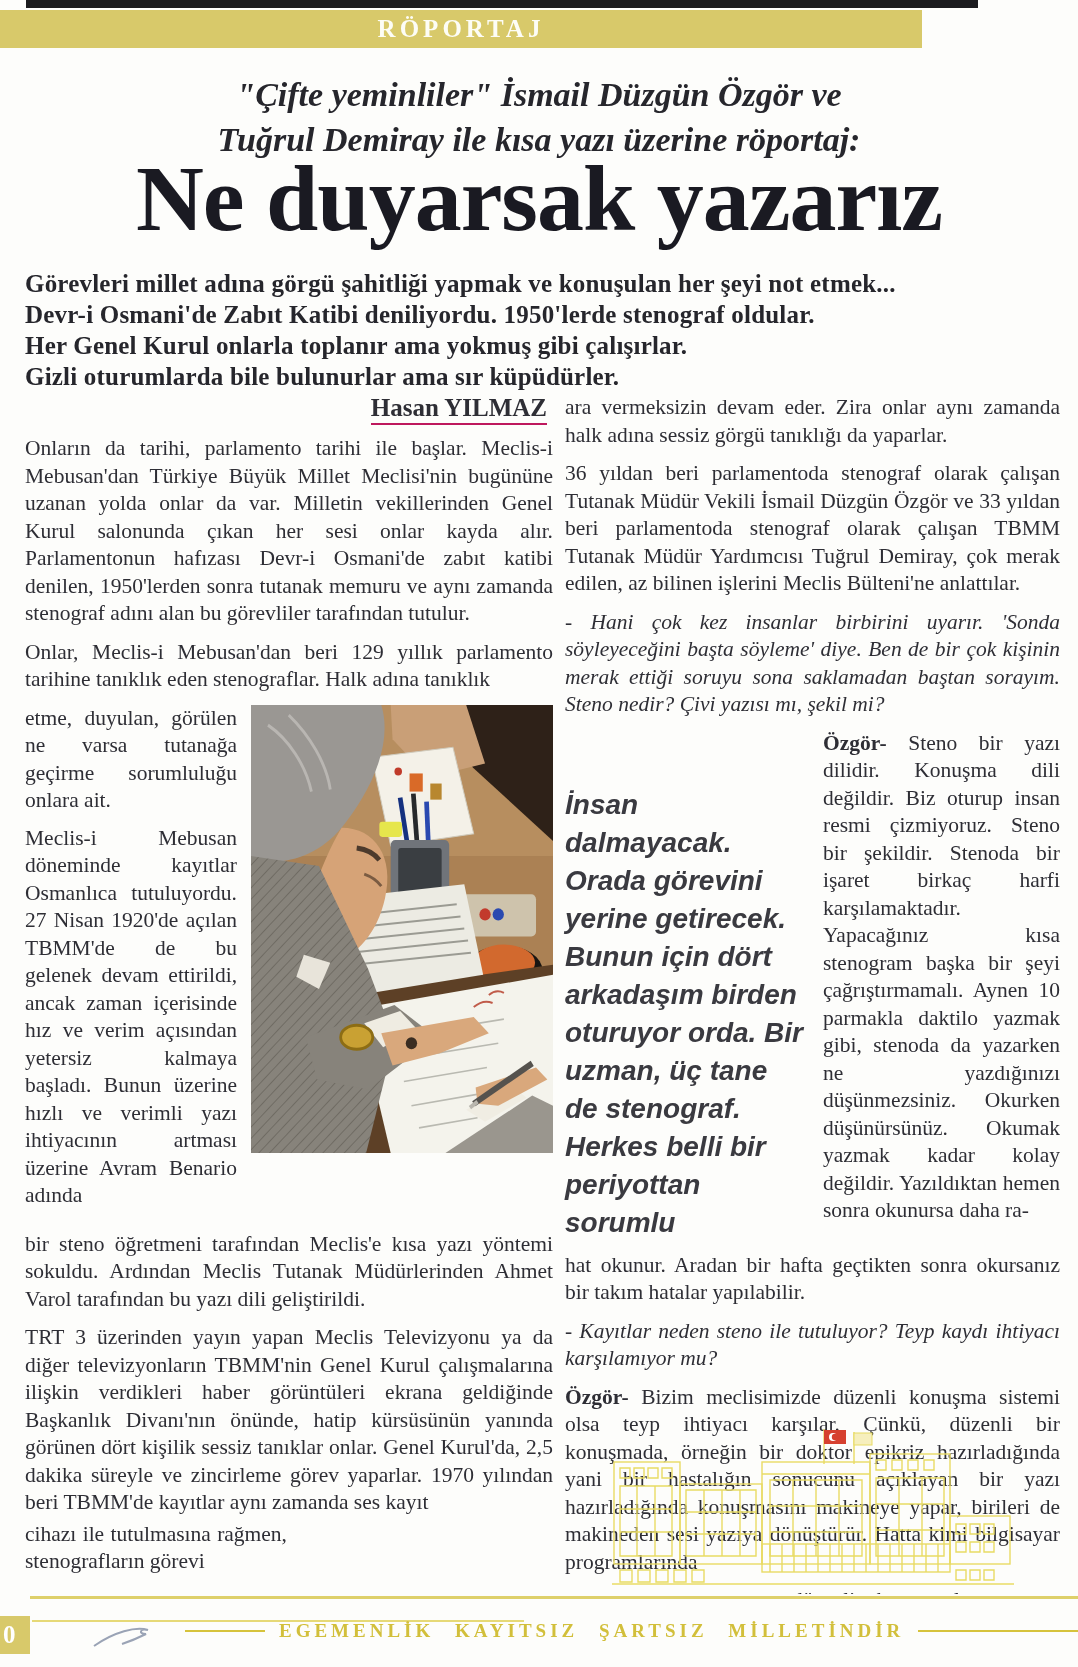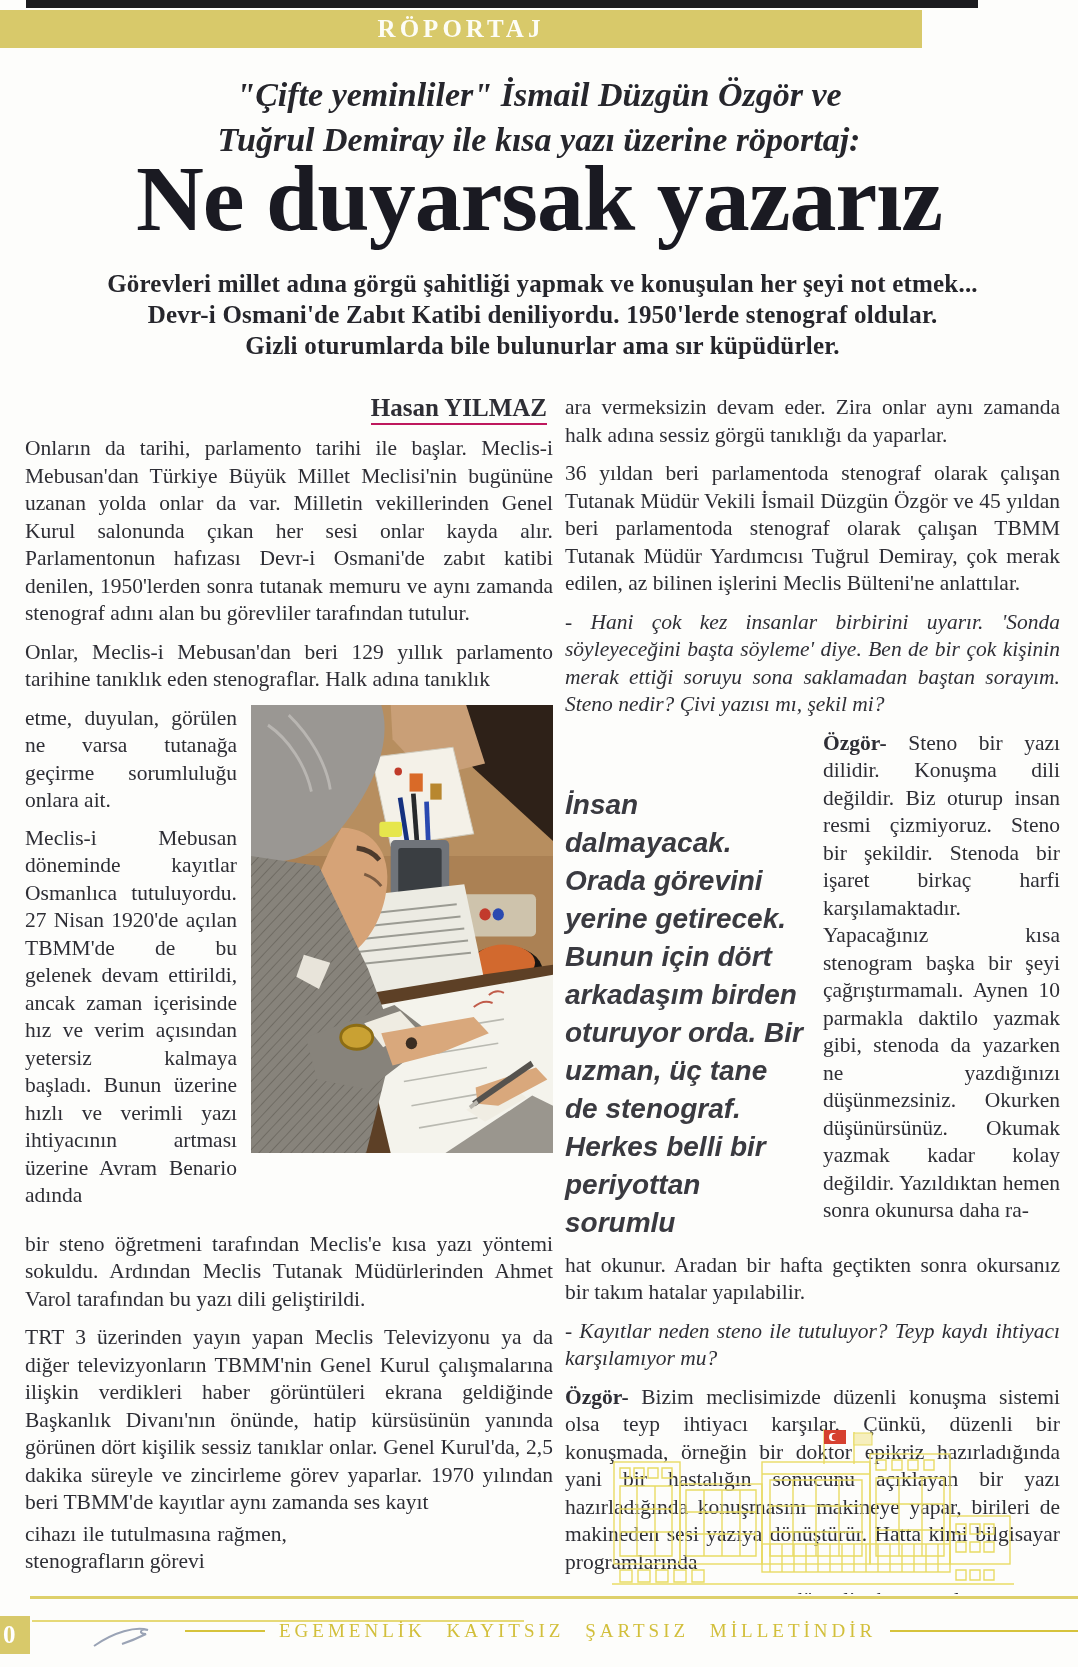--- a/index.html
+++ b/index.html
@@ -13,21 +13,21 @@
     display:flex;align-items:center;justify-content:center;
   }
   .band-label{
     color:#fdfdf6;font-weight:bold;font-size:25px;letter-spacing:4px;
   }
   .kicker{position:absolute;left:0;top:72px;width:1078px;text-align:center;
     font-style:italic;font-weight:bold;font-size:34px;line-height:45px;color:#26262c;}
   .headline{position:absolute;left:0;top:148px;width:1078px;text-align:center;
     font-weight:bold;font-size:94px;letter-spacing:-1px;color:#1a1a22;line-height:100px;}
   .lead{position:absolute;left:25px;top:268px;width:1035px;
-    font-weight:bold;font-size:25px;line-height:31px;color:#26262c;letter-spacing:.2px;text-align:center;}
+    font-weight:bold;font-size:25px;line-height:31px;color:#26262c;letter-spacing:.2px;}
   .columns{position:absolute;left:25px;top:394px;width:1035px;height:1200px;
     display:flex;gap:12px;overflow:hidden;}
   .col-left{width:528px;flex:0 0 528px;}
   .col-right{flex:1;}
   .byline-row{text-align:right;margin:0 6px 10px 0;}
   .byline{display:inline-block;font-weight:bold;font-size:25px;
     border-bottom:2px solid #be185d;padding-bottom:1px;}
   .col p{margin:0 0 11px 0;font-size:21.5px;line-height:27.5px;text-align:justify;}
   .col p.q{font-style:italic;}
   .wrap-row{display:flex;gap:14px;margin-bottom:11px;}
@@ -43,21 +43,21 @@
   .narrow-tail{width:262px;}
   .narrow-tail-right{width:268px;margin-left:auto;}
   .building{position:absolute;left:612px;top:1424px;width:402px;height:172px;}
   .footer-rule{position:absolute;left:30px;top:1596px;width:1048px;height:3px;background:#ded06a;}
   .pagebox{position:absolute;left:0;top:1616px;width:30px;height:38px;background:#d8c96a;
     color:#ffffff;font-weight:bold;font-size:25px;display:flex;align-items:center;justify-content:flex-start;padding-left:3px;box-sizing:border-box;}
   .pagebox-strip{position:absolute;left:32px;top:1620px;width:492px;height:2px;background:#e6d977;}
   .footer-motto-row{position:absolute;left:185px;top:1620px;right:0;display:flex;align-items:center;gap:14px;}
   .motto-dash{width:80px;height:2px;background:#d6c33c;}
   .motto-line{flex:1;height:2px;background:#d6c33c;}
-  .motto{font-weight:normal;font-size:19px;letter-spacing:4px;word-spacing:12px;color:#d2bf3b;white-space:nowrap;}
+  .motto{font-weight:bold;font-size:19px;letter-spacing:4px;word-spacing:12px;color:#d2bf3b;white-space:nowrap;}
   .pen-mark{position:absolute;left:88px;top:1622px;width:90px;height:30px;}
 </style>
 </head>
 <body>
 
 <div class="topbar"></div>
 
 <div class="band">
   <span class="band-label">RÖPORTAJ</span>
 </div>
@@ -65,20 +65,21 @@
 <div class="kicker">
   <div>"Çifte yeminliler" İsmail Düzgün Özgör ve</div>
   <div>Tuğrul Demiray  ile kısa yazı üzerine röportaj:</div>
 </div>
 
 <h1 class="headline" style="margin:0;">Ne duyarsak yazarız</h1>
 
 <div class="lead">
   <div>Görevleri millet adına görgü şahitliği yapmak ve  konuşulan her şeyi  not etmek...</div>
   <div>Devr-i Osmani'de Zabıt Katibi deniliyordu. 1950'lerde stenograf oldular.</div>
+  <div>Her  Genel Kurul onlarla toplanır  ama yokmuş gibi çalışırlar.</div>
   <div>Gizli oturumlarda bile bulunurlar ama sır küpüdürler.</div>
 </div>
 
 <div class="columns">
 
   <div class="col col-left">
     <div class="byline-row">
       <span class="byline">Hasan YILMAZ</span>
     </div>
     <p>Onların da tarihi, parlamento tarihi ile başlar. Meclis-i Mebusan'dan Türkiye Büyük Millet Meclisi'nin bugününe uzanan yolda onlar da var. Milletin vekillerinden Genel Kurul salonunda çıkan her sesi onlar kayda alır. Parlamentonun hafızası Devr-i Osmani'de zabıt katibi denilen, 1950'lerden sonra tutanak memuru ve aynı zamanda stenograf adını alan bu görevliler tarafından tutulur.</p>
@@ -158,21 +159,21 @@
 
     <p>bir steno öğretmeni tarafından Meclis'e kısa yazı yöntemi sokuldu. Ardından Meclis Tutanak Müdürlerinden Ahmet Varol tarafından bu yazı dili geliştirildi.</p>
     <p style="margin-bottom:4px;">TRT 3 üzerinden yayın yapan Meclis Televizyonu ya da diğer televizyonların TBMM'nin Genel Kurul çalışmalarına ilişkin verdikleri haber görüntüleri ekrana geldiğinde Başkanlık Divanı'nın önünde, hatip kürsüsünün yanında görünen dört kişilik sessiz tanıklar onlar. Genel Kurul'da, 2,5 dakika süreyle ve zincirleme görev yaparlar. 1970 yılından beri TBMM'de kayıtlar aynı zamanda ses kayıt</p>
     <div class="narrow-tail">
       <p>cihazı ile tutulmasına rağmen, stenografların görevi</p>
     </div>
   </div>
 
   <div class="col col-right">
     <p>ara vermeksizin devam eder. Zira onlar aynı zamanda halk adına sessiz görgü tanıklığı da yaparlar.</p>
-    <p>36 yıldan beri parlamentoda stenograf olarak çalışan Tutanak Müdür Vekili İsmail Düzgün Özgör ve 45 yıldan beri parlamentoda stenograf olarak çalışan TBMM Tutanak Müdür Yardımcısı Tuğrul Demiray, çok merak edilen, az bilinen işlerini Meclis Bülteni'ne anlattılar.</p>
+    <p>36 yıldan beri parlamentoda stenograf olarak çalışan Tutanak Müdür Vekili İsmail Düzgün Özgör ve 33 yıldan beri parlamentoda stenograf olarak çalışan TBMM Tutanak Müdür Yardımcısı Tuğrul Demiray, çok merak edilen, az bilinen işlerini Meclis Bülteni'ne anlattılar.</p>
     <p class="q">- Hani çok kez insanlar birbirini uyarır. 'Sonda söyleyeceğini başta söyleme' diye. Ben de bir çok kişinin merak ettiği soruyu sona saklamadan baştan sorayım. Steno nedir? Çivi yazısı mı, şekil mi?</p>
 
     <div class="quote-row">
       <div class="pull-quote">İnsan dalmayacak. Orada görevini yerine getirecek. Bunun için dört arkadaşım birden oturuyor orda. Bir uzman, üç tane de stenograf. Herkes belli bir periyottan sorumlu</div>
       <div class="answer-narrow">
         <p><strong>Özgör-</strong> <span>Steno bir yazı dilidir. Konuşma dili değildir. Biz oturup insan resmi çizmiyoruz. Steno bir şekildir. Stenoda bir işaret birkaç harfi karşılamaktadır. Yapacağınız kısa stenogram başka bir şeyi çağrıştırmamalı. Aynen 10 parmakla daktilo yazmak gibi, stenoda da yazarken ne yazdığınızı düşünmezsiniz. Okurken düşünürsünüz. Okumak yazmak kadar kolay değildir. Yazıldıktan hemen sonra okunursa daha ra-</span></p>
       </div>
     </div>
 
     <p>hat okunur. Aradan bir hafta geçtikten sonra okursanız bir takım hatalar yapılabilir.</p>

